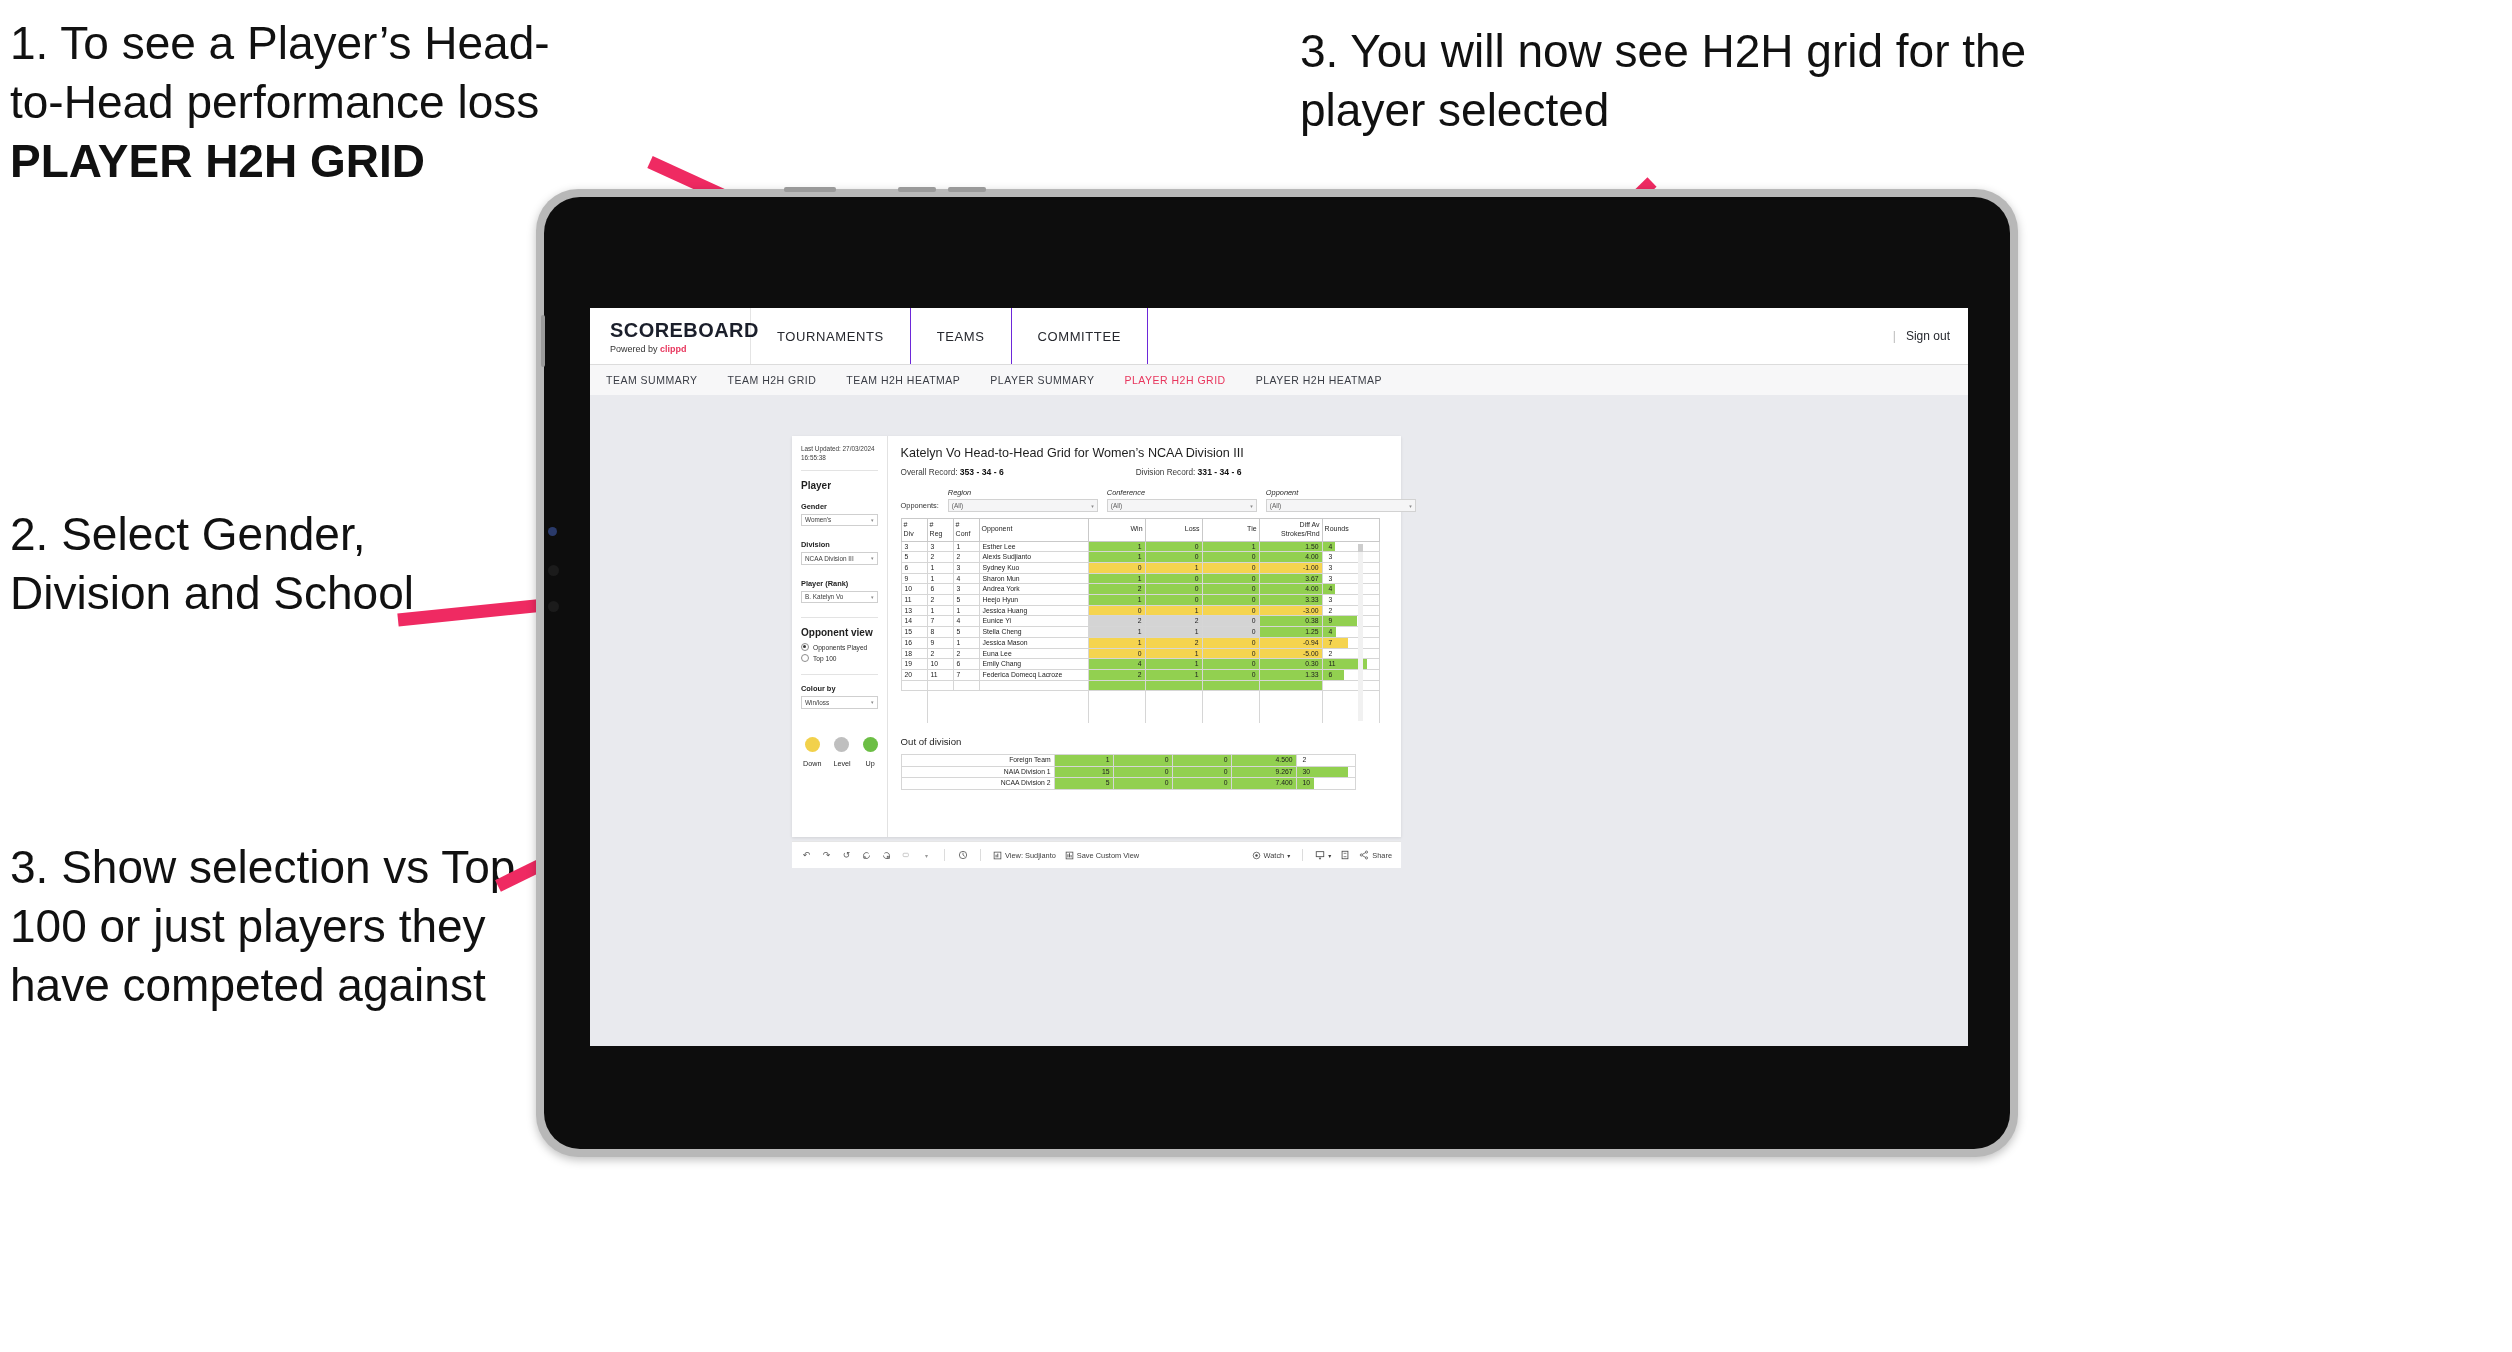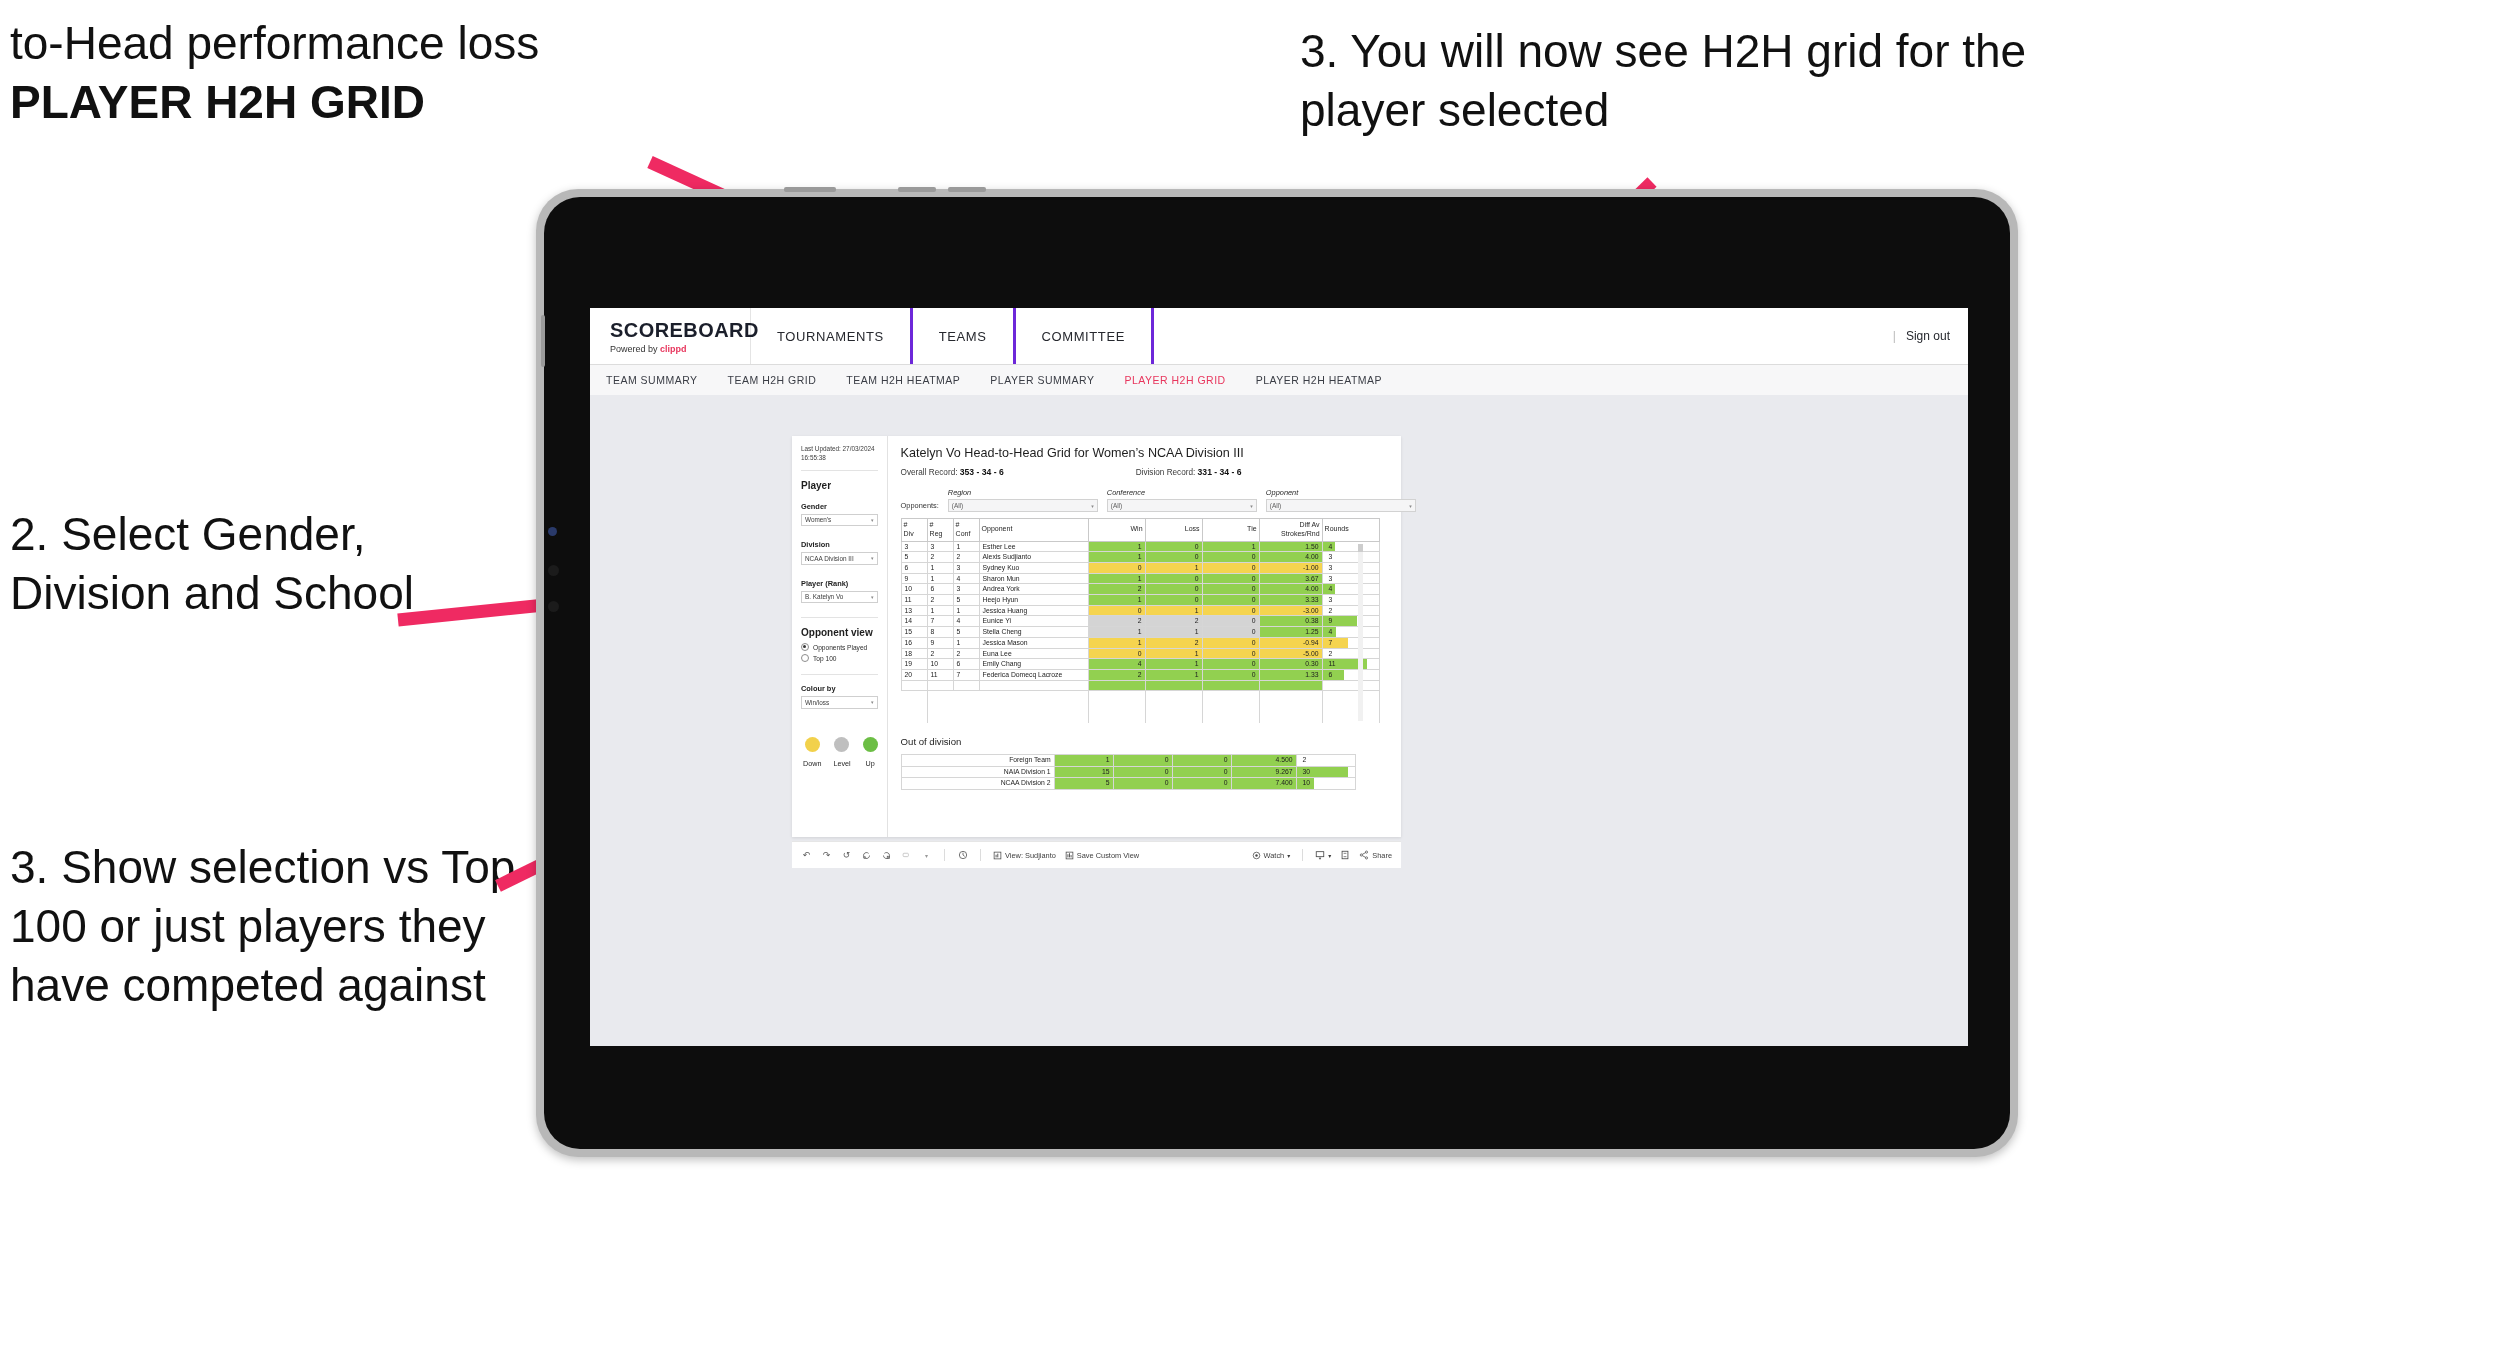--- a/index.html
+++ b/index.html
@@ -43,21 +43,21 @@
     position:absolute;left:46px;top:111px;width:1378px;height:738px;
     background:#e9eaee;overflow:hidden;
   }
 
   
   #app-header{height:56px;background:#fff;display:flex;align-items:stretch;position:relative;}
   #logo-block{width:140px;display:flex;flex-direction:column;justify-content:center;padding-left:20px;border-right:1px solid #e4e4e4;}
   #logo-word{font-size:21px;font-weight:bold;letter-spacing:.5px;color:#1b1f2b;font-family:"Liberation Sans",sans-serif;transform:scaleX(.95);transform-origin:left;}
   #logo-sub{font-size:9px;color:#333;margin-top:2px;}
   #logo-sub .brand{color:#e8365d;font-weight:bold;}
-  .hnav{display:flex;align-items:center;padding:0 26px;font-size:13px;color:#26282e;letter-spacing:.6px;border-right:3px solid #6d28d9;cursor:pointer;}
+  .hnav{display:flex;align-items:center;padding:0 26px;font-size:13px;color:#26282e;letter-spacing:.6px;border-right:1px solid #6d28d9;cursor:pointer;}
   #header-right{margin-left:auto;display:flex;align-items:center;gap:10px;padding-right:18px;font-size:12px;color:#26282e;}
   #header-right .sep{color:#bbb;}
   #header-right .lnk{cursor:pointer;}
 
   
   #tabbar{height:30px;background:#f7f7f8;border-top:1px solid #dcdcdc;border-bottom:1px solid #dcdcdc;display:flex;align-items:center;padding-left:16px;gap:30px;}
   .tabitem{font-size:10.5px;letter-spacing:.5px;color:#3a3d45;cursor:pointer;}
   .tabitem.active{color:#e8365d;}
 
   
@@ -129,20 +129,21 @@
   .tb-ico{width:11px;height:11px;display:flex;align-items:center;justify-content:center;color:#5a5a5a;font-size:9px;cursor:pointer;}
   .tb-div{width:1px;height:12px;background:#dcdcdc;margin:0 3px;}
   .tb-item{display:flex;align-items:center;gap:3px;cursor:pointer;}
   .tb-spacer{flex:1;}
   svg{display:block;}
 </style>
 </head>
 <body>
 
 <div class="anno" id="anno-1">
+  <div>1. To see a Player’s Head-</div>
   <div>to-Head performance loss</div>
   <div class="strong">PLAYER H2H GRID</div>
 </div>
 
 <div class="anno" id="anno-2">2. Select Gender, Division and School</div>
 <div class="anno" id="anno-3">3. Show selection vs Top 100 or just players they have competed against</div>
 <div class="anno" id="anno-4">3. You will now see H2H grid for the player selected</div>
 
 <svg class="arrow" id="arrow-1" style="left:640px;top:150px;" width="460" height="230" viewBox="0 0 460 230">
   <path d="M10,12 L395,188" stroke="#ef2a62" stroke-width="13" fill="none"></path>

